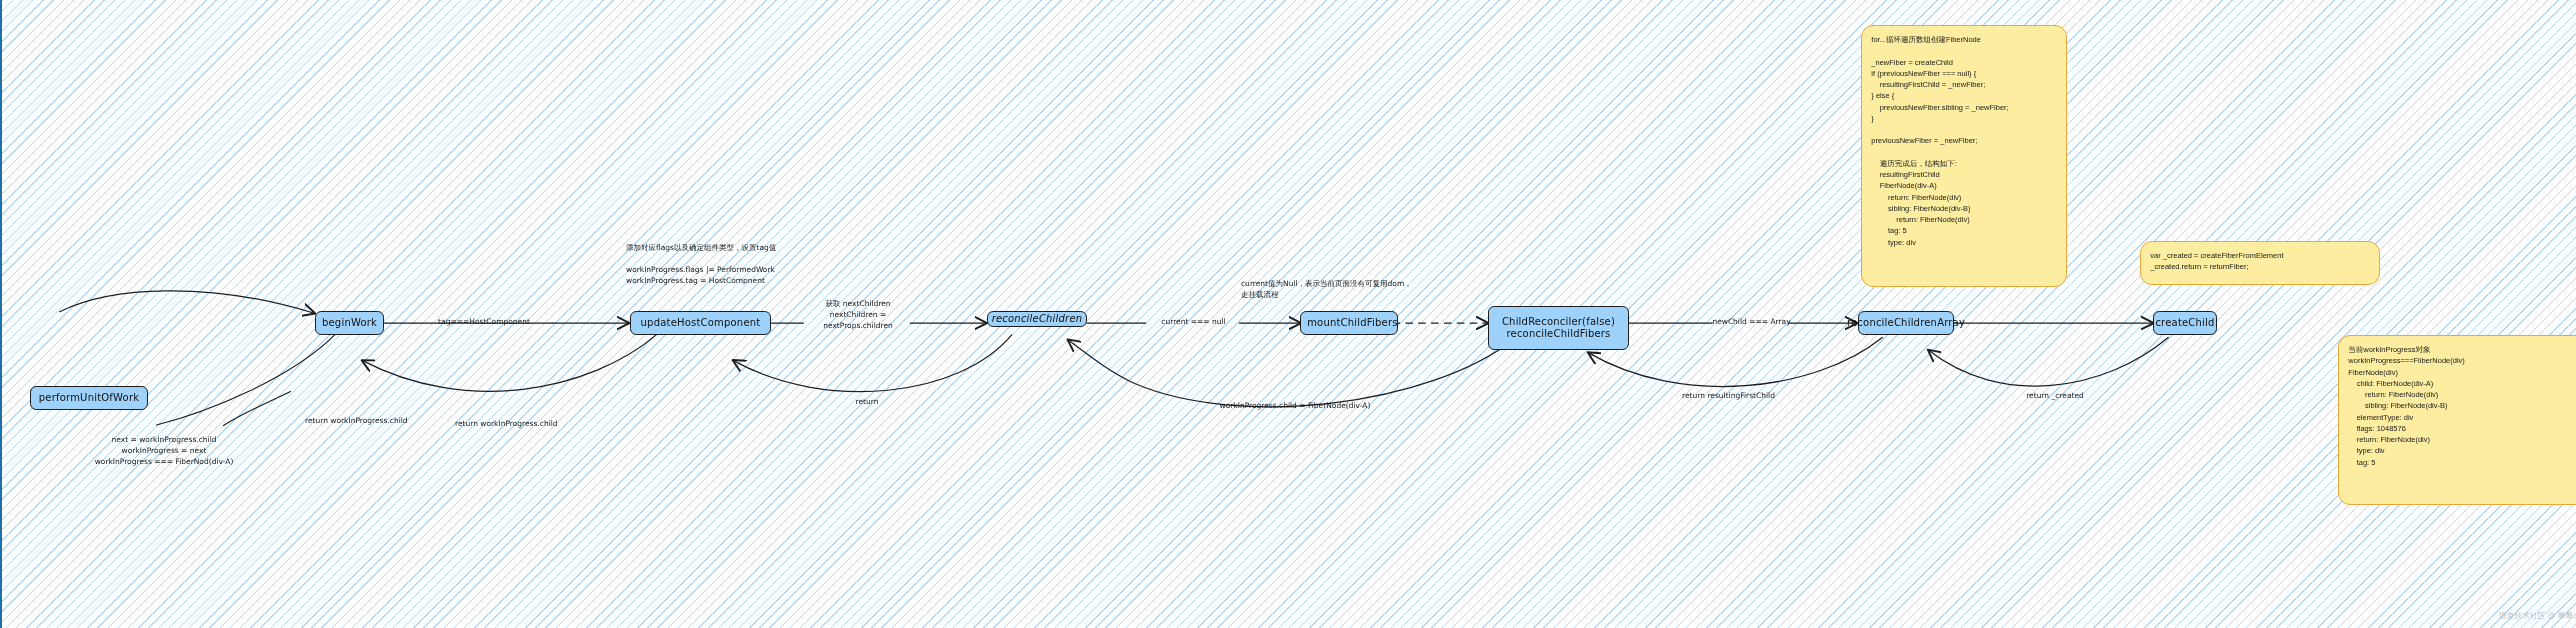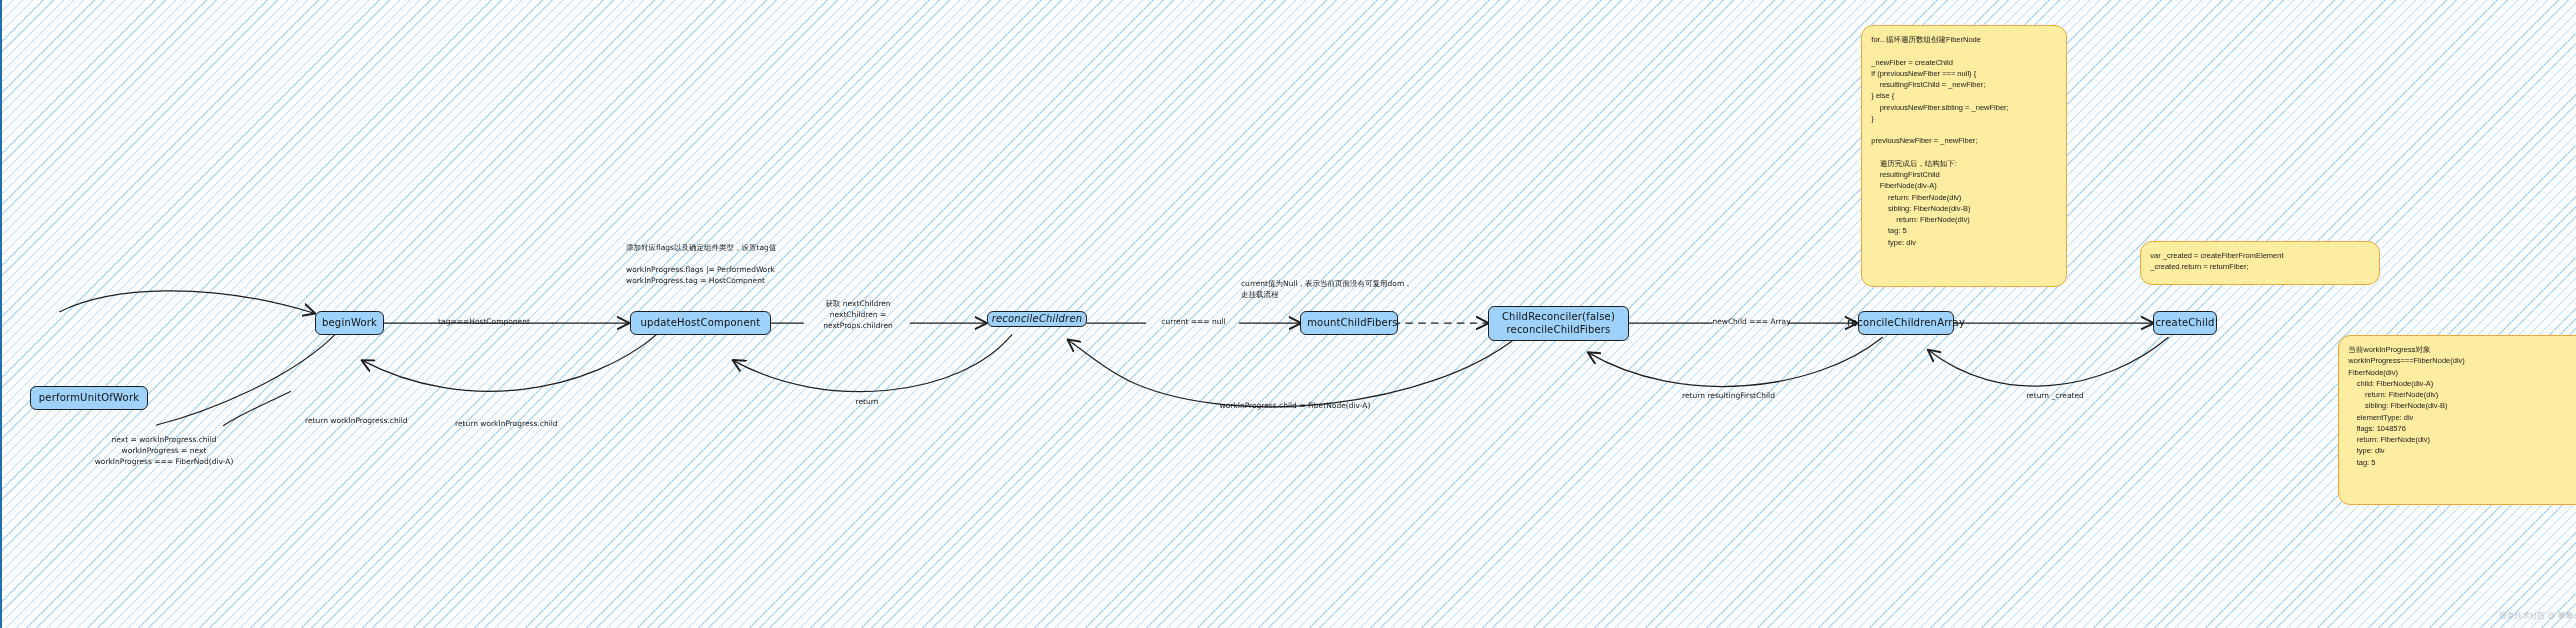--- a/index.html
+++ b/index.html
@@ -138,21 +138,21 @@
   </div>
 
   <div class="node" style="left:985px;top:311px;width:100px;height:16px;font-style:italic;">
     <span>reconcileChildren</span>
   </div>
 
   <div class="node" style="left:1298px;top:311px;width:98px;height:24px;padding-left:12px;">
     <span>mountChildFibers</span>
   </div>
 
-  <div class="node" style="left:1486px;top:306px;width:141px;height:35px;flex-direction:column;">
+  <div class="node" style="left:1486px;top:306px;width:141px;height:44px;flex-direction:column;">
     <span>ChildReconciler(false)</span>
     <span>reconcileChildFibers</span>
   </div>
 
   <div class="node" style="left:1856px;top:311px;width:96px;height:24px;">
     <span>reconcileChildrenArray</span>
   </div>
 
   <div class="node" style="left:2151px;top:311px;width:64px;height:24px;">
     <span>createChild</span>

